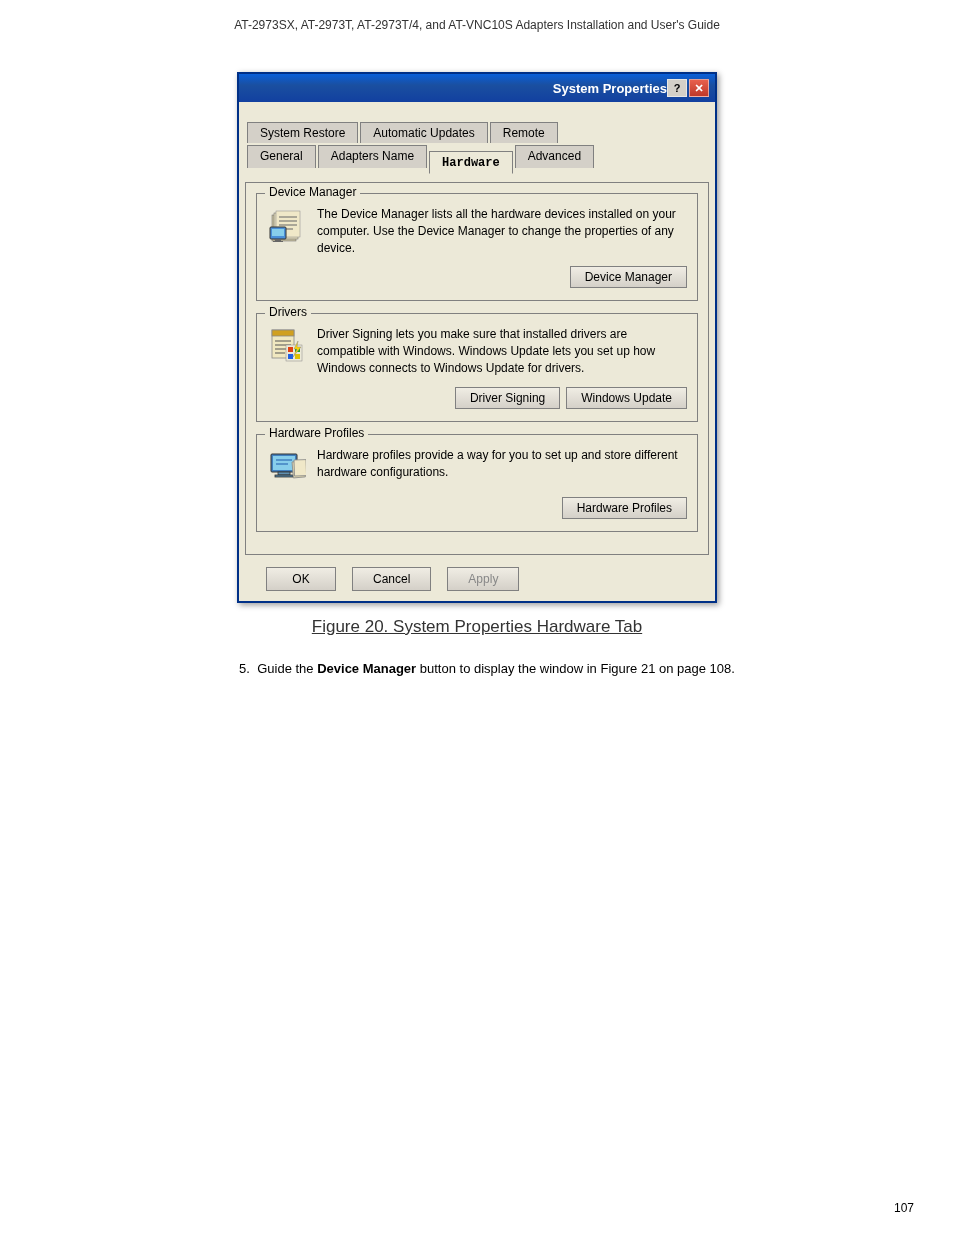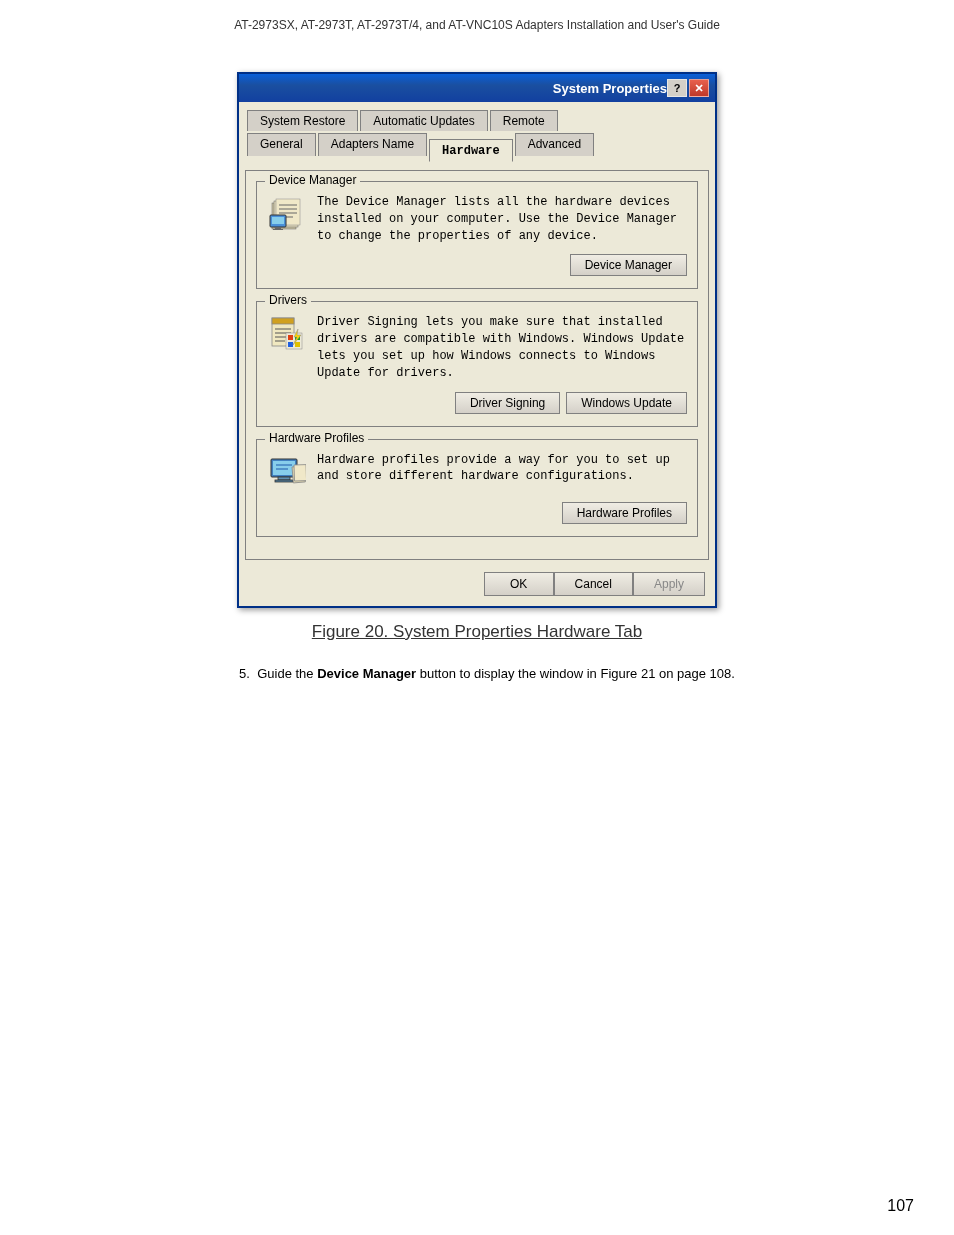--- a/index.html
+++ b/index.html
@@ -74,21 +74,21 @@
       color: white;
     }
 
     .title-btn.help-btn {
       background: #d4d0c8;
     }
 
     
     .tabs-container {
       background: #ece9d8;
-      padding: 6px 8px 0 8px;
+      padding: 18px 8px 0 8px;
     }
 
     .tab-row {
       display: flex;
       gap: 2px;
       margin-bottom: 16px;
     }
 
     .tab-row.top-row {
       margin-bottom: 2px;
@@ -141,21 +141,20 @@
       padding: 0 4px;
       font-size: 12px;
       color: #000;
     }
 
     .section-body {
       display: flex;
       align-items: flex-start;
       gap: 10px;
       margin-top: 4px;
-      font-family: Liberation Mono, monospace;
     }
 
     .section-icon {
       width: 40px;
       height: 40px;
       flex-shrink: 0;
       display: flex;
       align-items: center;
       justify-content: center;
     }
@@ -179,22 +178,22 @@
       background: linear-gradient(to bottom, #f0ede4, #d4d0c8);
       cursor: pointer;
       font-size: 12px;
       min-width: 80px;
       text-align: center;
     }
 
     
     .dialog-footer {
       display: flex;
-      justify-content: flex-end;
-      gap: 0;
+      justify-content: flex-start;
+      gap: 16px;
       padding: 6px 10px 10px 10px;
       margin-left: 17px;
     }
 
     .footer-btn {
       padding: 4px 20px;
       border: 1px solid #808080;
       background: linear-gradient(to bottom, #f0ede4, #d4d0c8);
       cursor: pointer;
       font-size: 12px;
@@ -222,21 +221,21 @@
       font-size: 13px;
       line-height: 1.6;
       color: #000;
     }
 
     
     .page-number {
       position: absolute;
       bottom: 20px;
       right: 40px;
-      font-size: 16px;
+      font-size: 12px;
     }
 
     
     svg { display: block; }
   </style>
 </head>
 <body>
 
 <div class="page-header">
   <span>AT-2973SX, AT-2973T, AT-2973T/4, and AT-VNC10S Adapters Installation and User's Guide</span>

